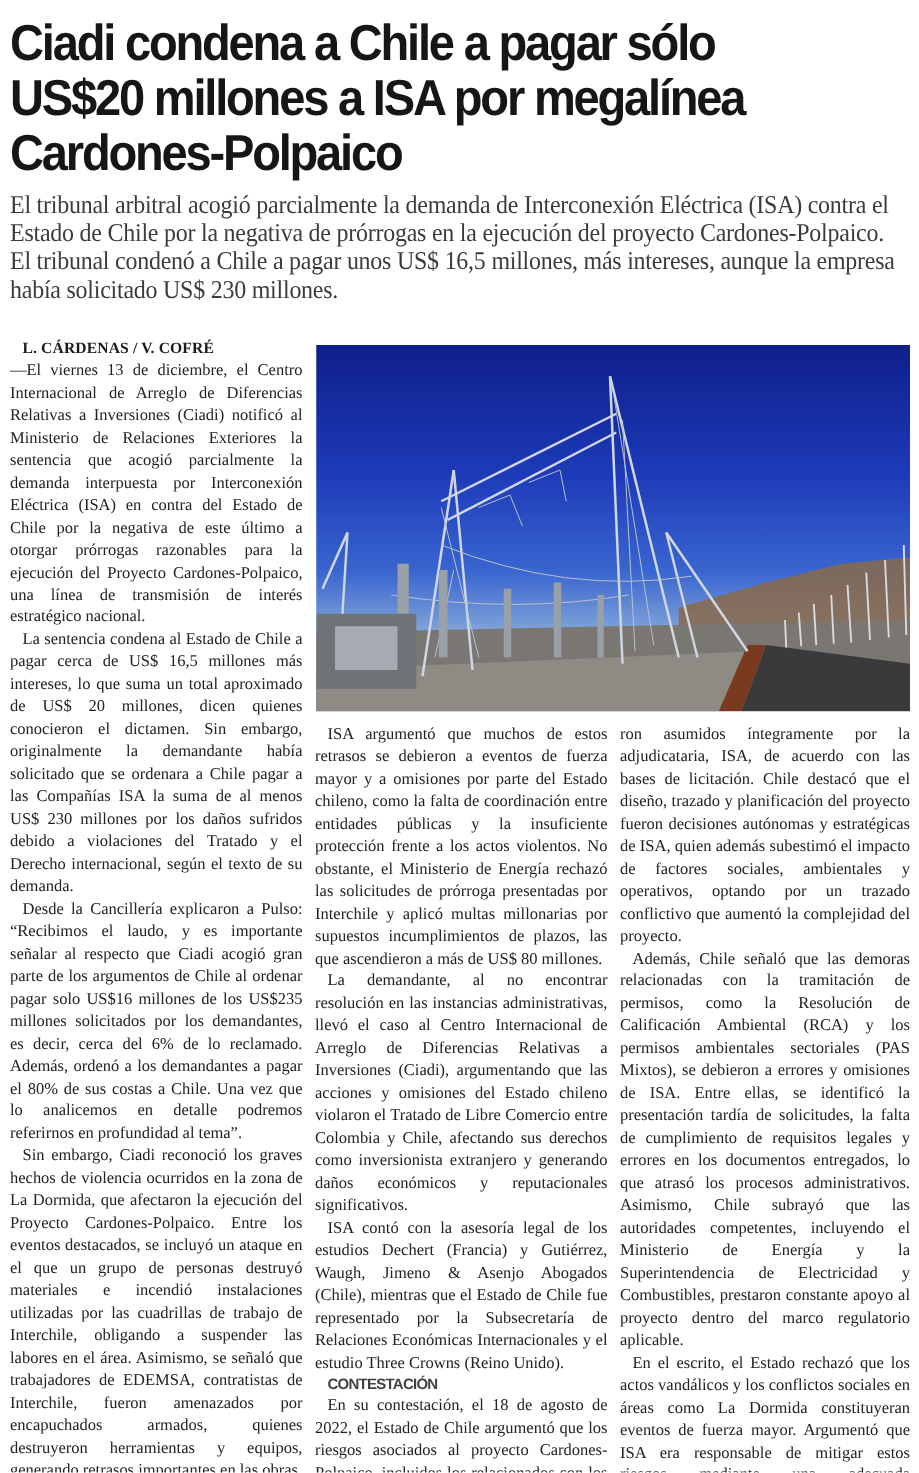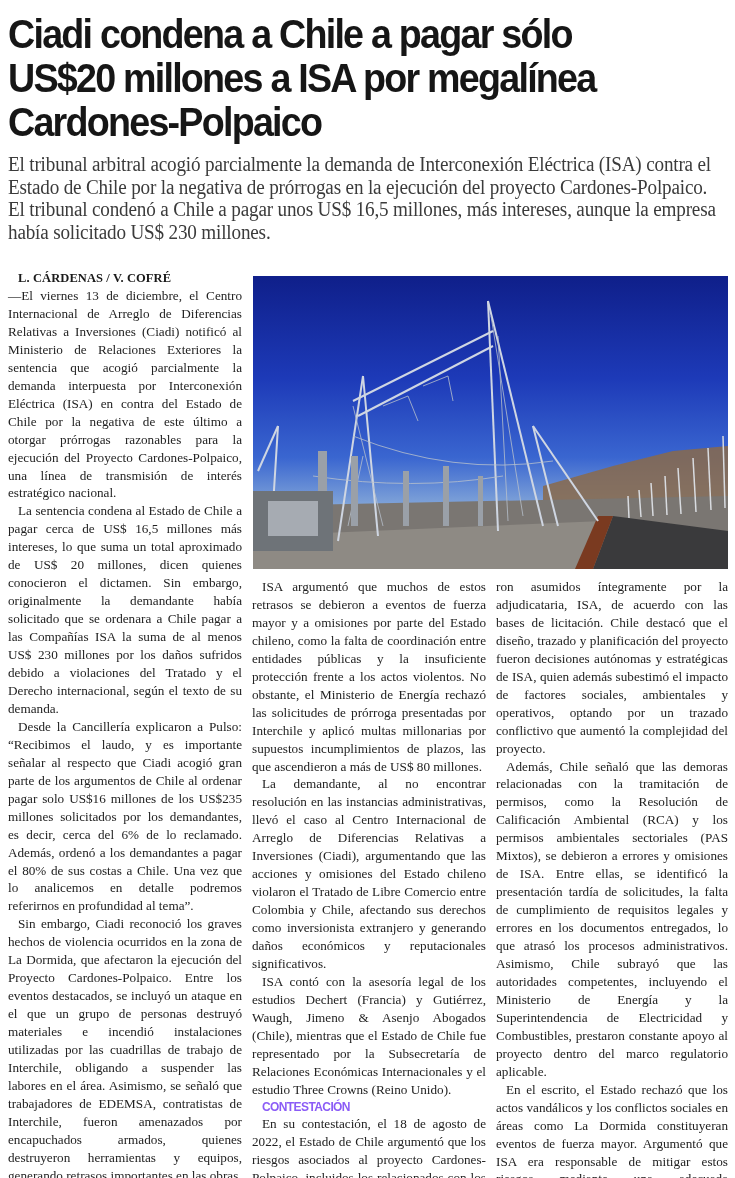--- a/index.html
+++ b/index.html
@@ -35,21 +35,21 @@
   #col3 { left: 496px; top: 578px; width: 232px; }
   .byline {
     font-weight: 700; font-size: 12.5px; line-height: 18px;
     letter-spacing: 0.1px; color: #1a1a1a; text-indent: 0;
     margin: 0;
   }
   .subhead {
     margin: 14px 0 0 0; text-indent: 4px;
     font-family: "Liberation Sans", "DejaVu Sans", sans-serif;
     font-weight: 700; font-size: 12px; line-height: 16px;
-    color: #8b5cf6; letter-spacing: -0.6px;
+    color: #404040; letter-spacing: -0.6px;
   }
   .photo {
     position: absolute; left: 253px; top: 276px; width: 475px; height: 293px;
     overflow: hidden;
     background: linear-gradient(180deg, #0f1f8a 0%, #1d3ab8 35%, #3a66d0 62%, #7fa3d8 78%, #9a8a78 86%, #6a645e 100%);
   }
   .photo svg { position: absolute; left: 0; top: 0; }
 </style>
 </head>
 <body>

